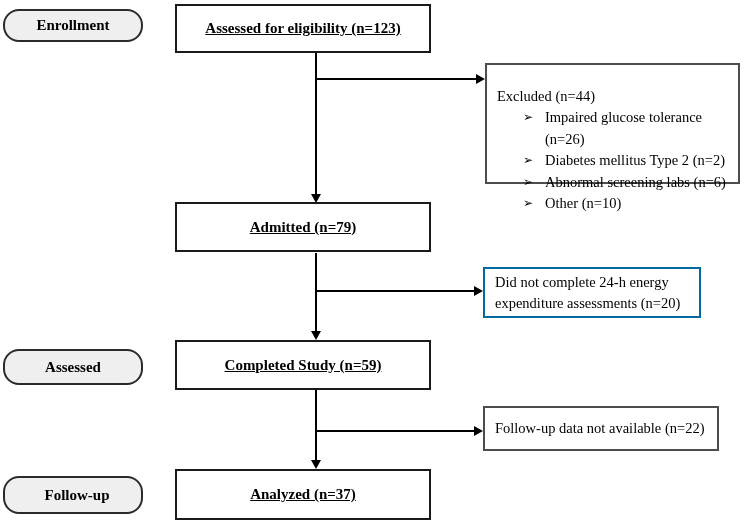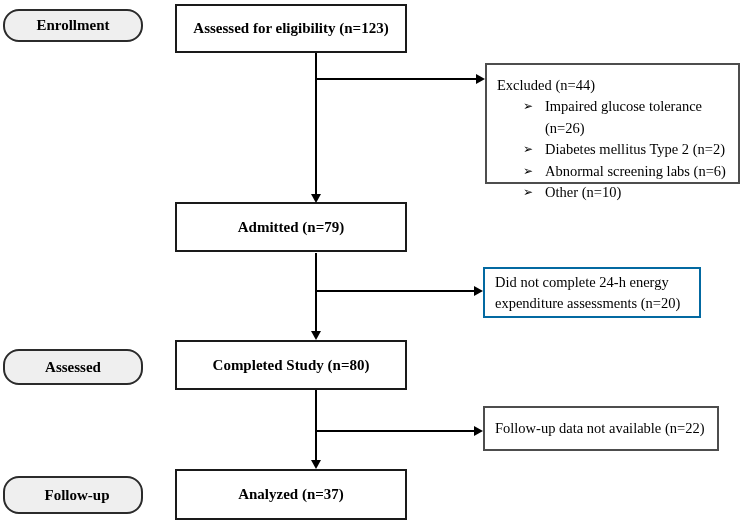--- a/index.html
+++ b/index.html
@@ -2,40 +2,40 @@
 <html><head>
 <meta charset="utf-8">
 <style>
   html,body{margin:0;padding:0;background:#fff;}
   .wrap{
     position:relative;width:746px;height:525px;background:#ffffff;
     font-family:"Liberation Serif","DejaVu Serif",serif;color:#000;overflow:hidden;
   }
   
   .main-box{
-    position:absolute;left:175px;width:232px;background:#fff;
+    position:absolute;left:175px;width:256px;background:#fff;
     border:2px solid #1a1a1a;box-sizing:border-box;
     display:flex;align-items:center;justify-content:center;
-    font-weight:bold;font-size:15px;text-align:center;
+    font-weight:bold;font-size:15px;text-align:center;text-decoration:underline;
   }
   
   .stage-label{
     position:absolute;left:3px;width:140px;background:#efefef;
     border:2px solid #2b2b2b;border-radius:16px;box-sizing:border-box;
     display:flex;align-items:center;justify-content:center;
     font-weight:bold;font-size:15px;
   }
   
   .side-box{
     position:absolute;background:#fff;box-sizing:border-box;
     font-size:14.5px;line-height:1.45;
   }
   .side-box.excluded{
     left:485px;top:63px;width:255px;height:121px;
-    border:2px solid #4d4d4d;padding:9px 8px 4px 10px;
+    border:2px solid #4d4d4d;padding:20px 8px 4px 10px;
   }
   .side-box.not-completed{
     left:483px;top:267px;width:218px;height:51px;
     border:2px solid #0369a1;padding:3px 8px 3px 10px;
   }
   .side-box.no-followup{
     left:483px;top:406px;width:236px;height:45px;
     border:2px solid #4d4d4d;padding:0 8px 0 10px;
     display:flex;align-items:center;
   }
@@ -60,21 +60,21 @@
 <body>
 
 <div class="wrap">
 
   <div class="stage-label" style="top:9px;height:33px;">Enrollment</div>
   <div class="stage-label" style="top:349px;height:36px;">Assessed</div>
   <div class="stage-label" style="top:476px;height:38px;padding-left:8px;">Follow-up</div>
 
   <div class="main-box" style="top:4px;height:49px;">Assessed for eligibility (n=123)</div>
   <div class="main-box" style="top:202px;height:50px;">Admitted (n=79)</div>
-  <div class="main-box" style="top:340px;height:50px;">Completed Study (n=80)</div>
+  <div class="main-box" style="top:340px;height:50px;">Completed Study (n=59)</div>
   <div class="main-box" style="top:469px;height:51px;">Analyzed (n=37)</div>
 
   <div class="side-box excluded">
     <div class="excluded-title">Excluded (n=44)</div>
     <div class="bullet-row">
       <span class="bullet">➢</span>
       <span>Impaired glucose tolerance (n=26)</span>
     </div>
     <div class="bullet-row">
       <span class="bullet">➢</span>

